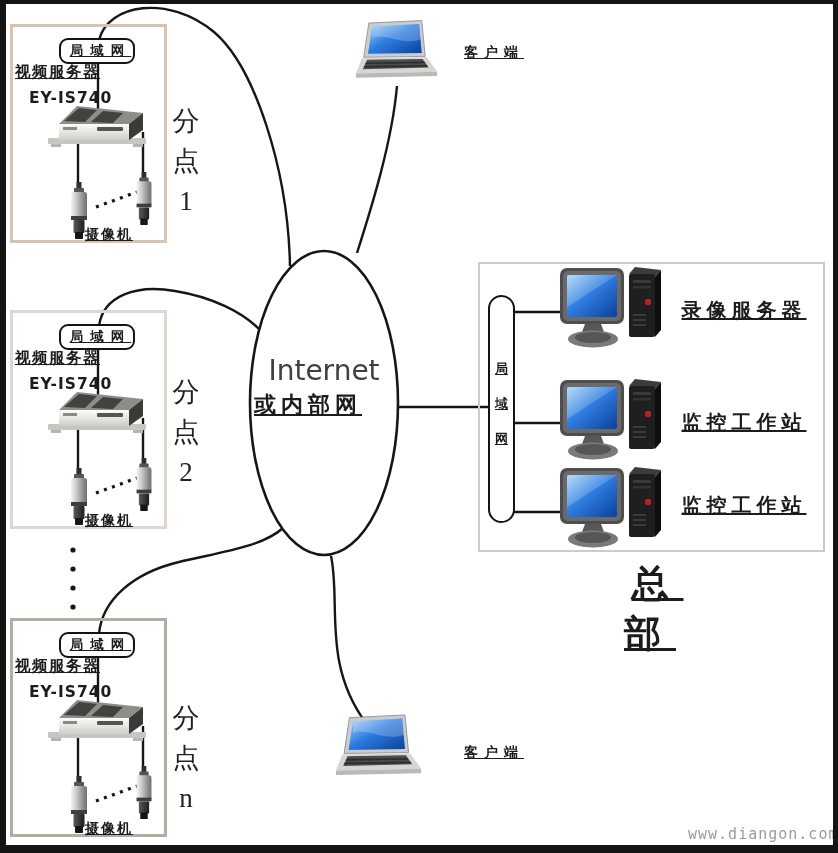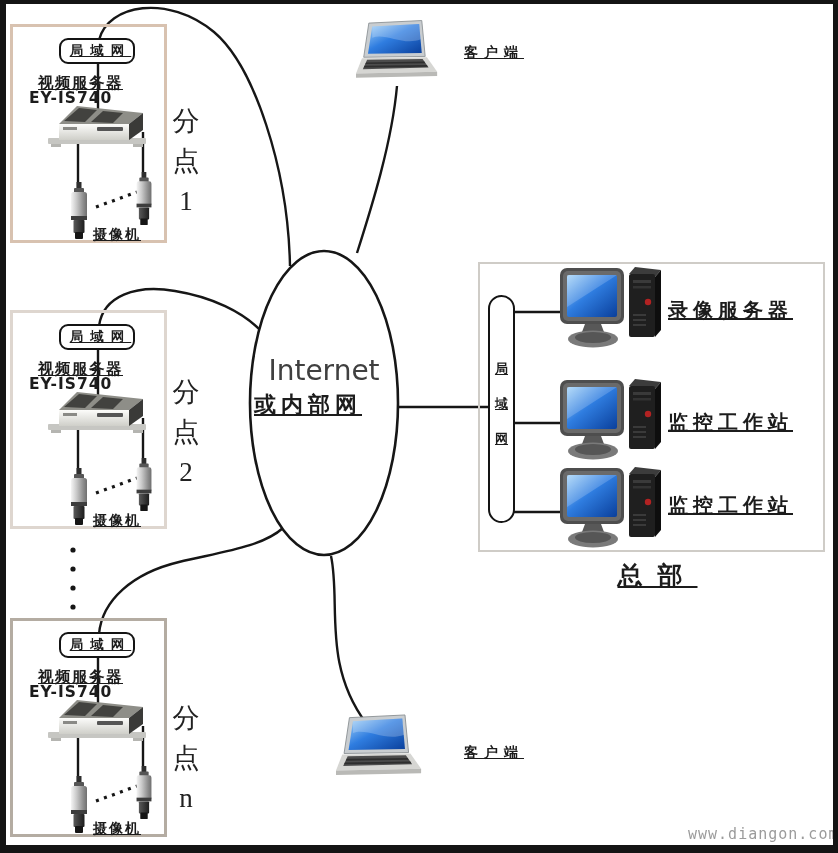--- a/index.html
+++ b/index.html
@@ -17,26 +17,26 @@
 
   
   .branch{position:absolute;width:157px;height:219px;border:3px solid #d8c2b0;
     background:transparent;box-sizing:border-box;z-index:2;}
   .branch.b1{border-color:#ded6cf;}
   .branch.bn{border-color:#b4aca2;}
   .lan-pill{position:absolute;left:46px;top:11px;width:76px;height:26px;
     border:2.5px solid #141414;border-radius:9px;background:#fff;
     display:flex;align-items:center;justify-content:center;
     font-size:13.5px;letter-spacing:7px;text-indent:7px;box-sizing:border-box;}
-  .srv-name{position:absolute;left:2px;top:46px;width:108px;text-align:right;
+  .srv-name{position:absolute;left:2px;top:35px;width:108px;text-align:left;
     font-size:15.5px;letter-spacing:1.5px;}
   .srv-model{position:absolute;left:16px;top:62px;width:100px;
     font-family:"DejaVu Sans",sans-serif;font-weight:bold;font-size:15.5px;
     letter-spacing:1px;color:#1c1c1c;}
-  .cam-label{position:absolute;left:72px;top:199px;width:64px;text-align:center;
+  .cam-label{position:absolute;left:72px;top:199px;width:64px;text-align:left;
     font-size:14px;letter-spacing:2px;}
   .branch-label{position:absolute;left:169px;width:34px;text-align:center;
     font-size:27px;line-height:40px;word-break:break-all;z-index:2;}
 
   
   .cloud-line1{position:absolute;left:249px;top:354px;width:150px;text-align:center;
     font-family:"DejaVu Sans",sans-serif;font-size:28px;color:#404040;z-index:2;}
   .cloud-line2{position:absolute;left:249px;top:390px;width:150px;
     font-size:22px;letter-spacing:5px;text-indent:5px;z-index:2;}
 
@@ -45,24 +45,24 @@
     letter-spacing:6px;z-index:2;}
 
   
   .hq-box{position:absolute;left:478px;top:262px;width:347px;height:290px;
     border:2px solid #cfccc7;box-sizing:border-box;background:transparent;z-index:2;}
   .hq-pill{position:absolute;left:488px;top:295px;width:27px;height:228px;
     border:2.5px solid #141414;border-radius:14px;background:#fff;box-sizing:border-box;
     z-index:2;}
   .hq-pill .vtxt{display:block;width:15px;margin:54px auto 0 auto;text-align:center;
     font-size:13px;line-height:35px;word-break:break-all;}
-  .hq-comp-label{position:absolute;left:668px;width:152px;
+  .hq-comp-label{position:absolute;left:668px;width:152px;text-align:center;
     font-size:20px;letter-spacing:5px;z-index:2;}
   .hq-title{position:absolute;left:594px;top:559px;width:112px;text-align:center;
-    font-size:25px;letter-spacing:15px;text-indent:15px;z-index:2;}
+    font-size:37px;letter-spacing:15px;text-indent:15px;z-index:2;}
 
   .watermark{position:absolute;left:688px;top:825px;width:140px;text-align:right;
     font-family:"DejaVu Sans Mono",monospace;font-size:15px;color:#9b9b9b;
     letter-spacing:1px;z-index:2;}
   svg{display:block;}
 </style>
 </head>
 <body>
 
 <div class="canvas">

